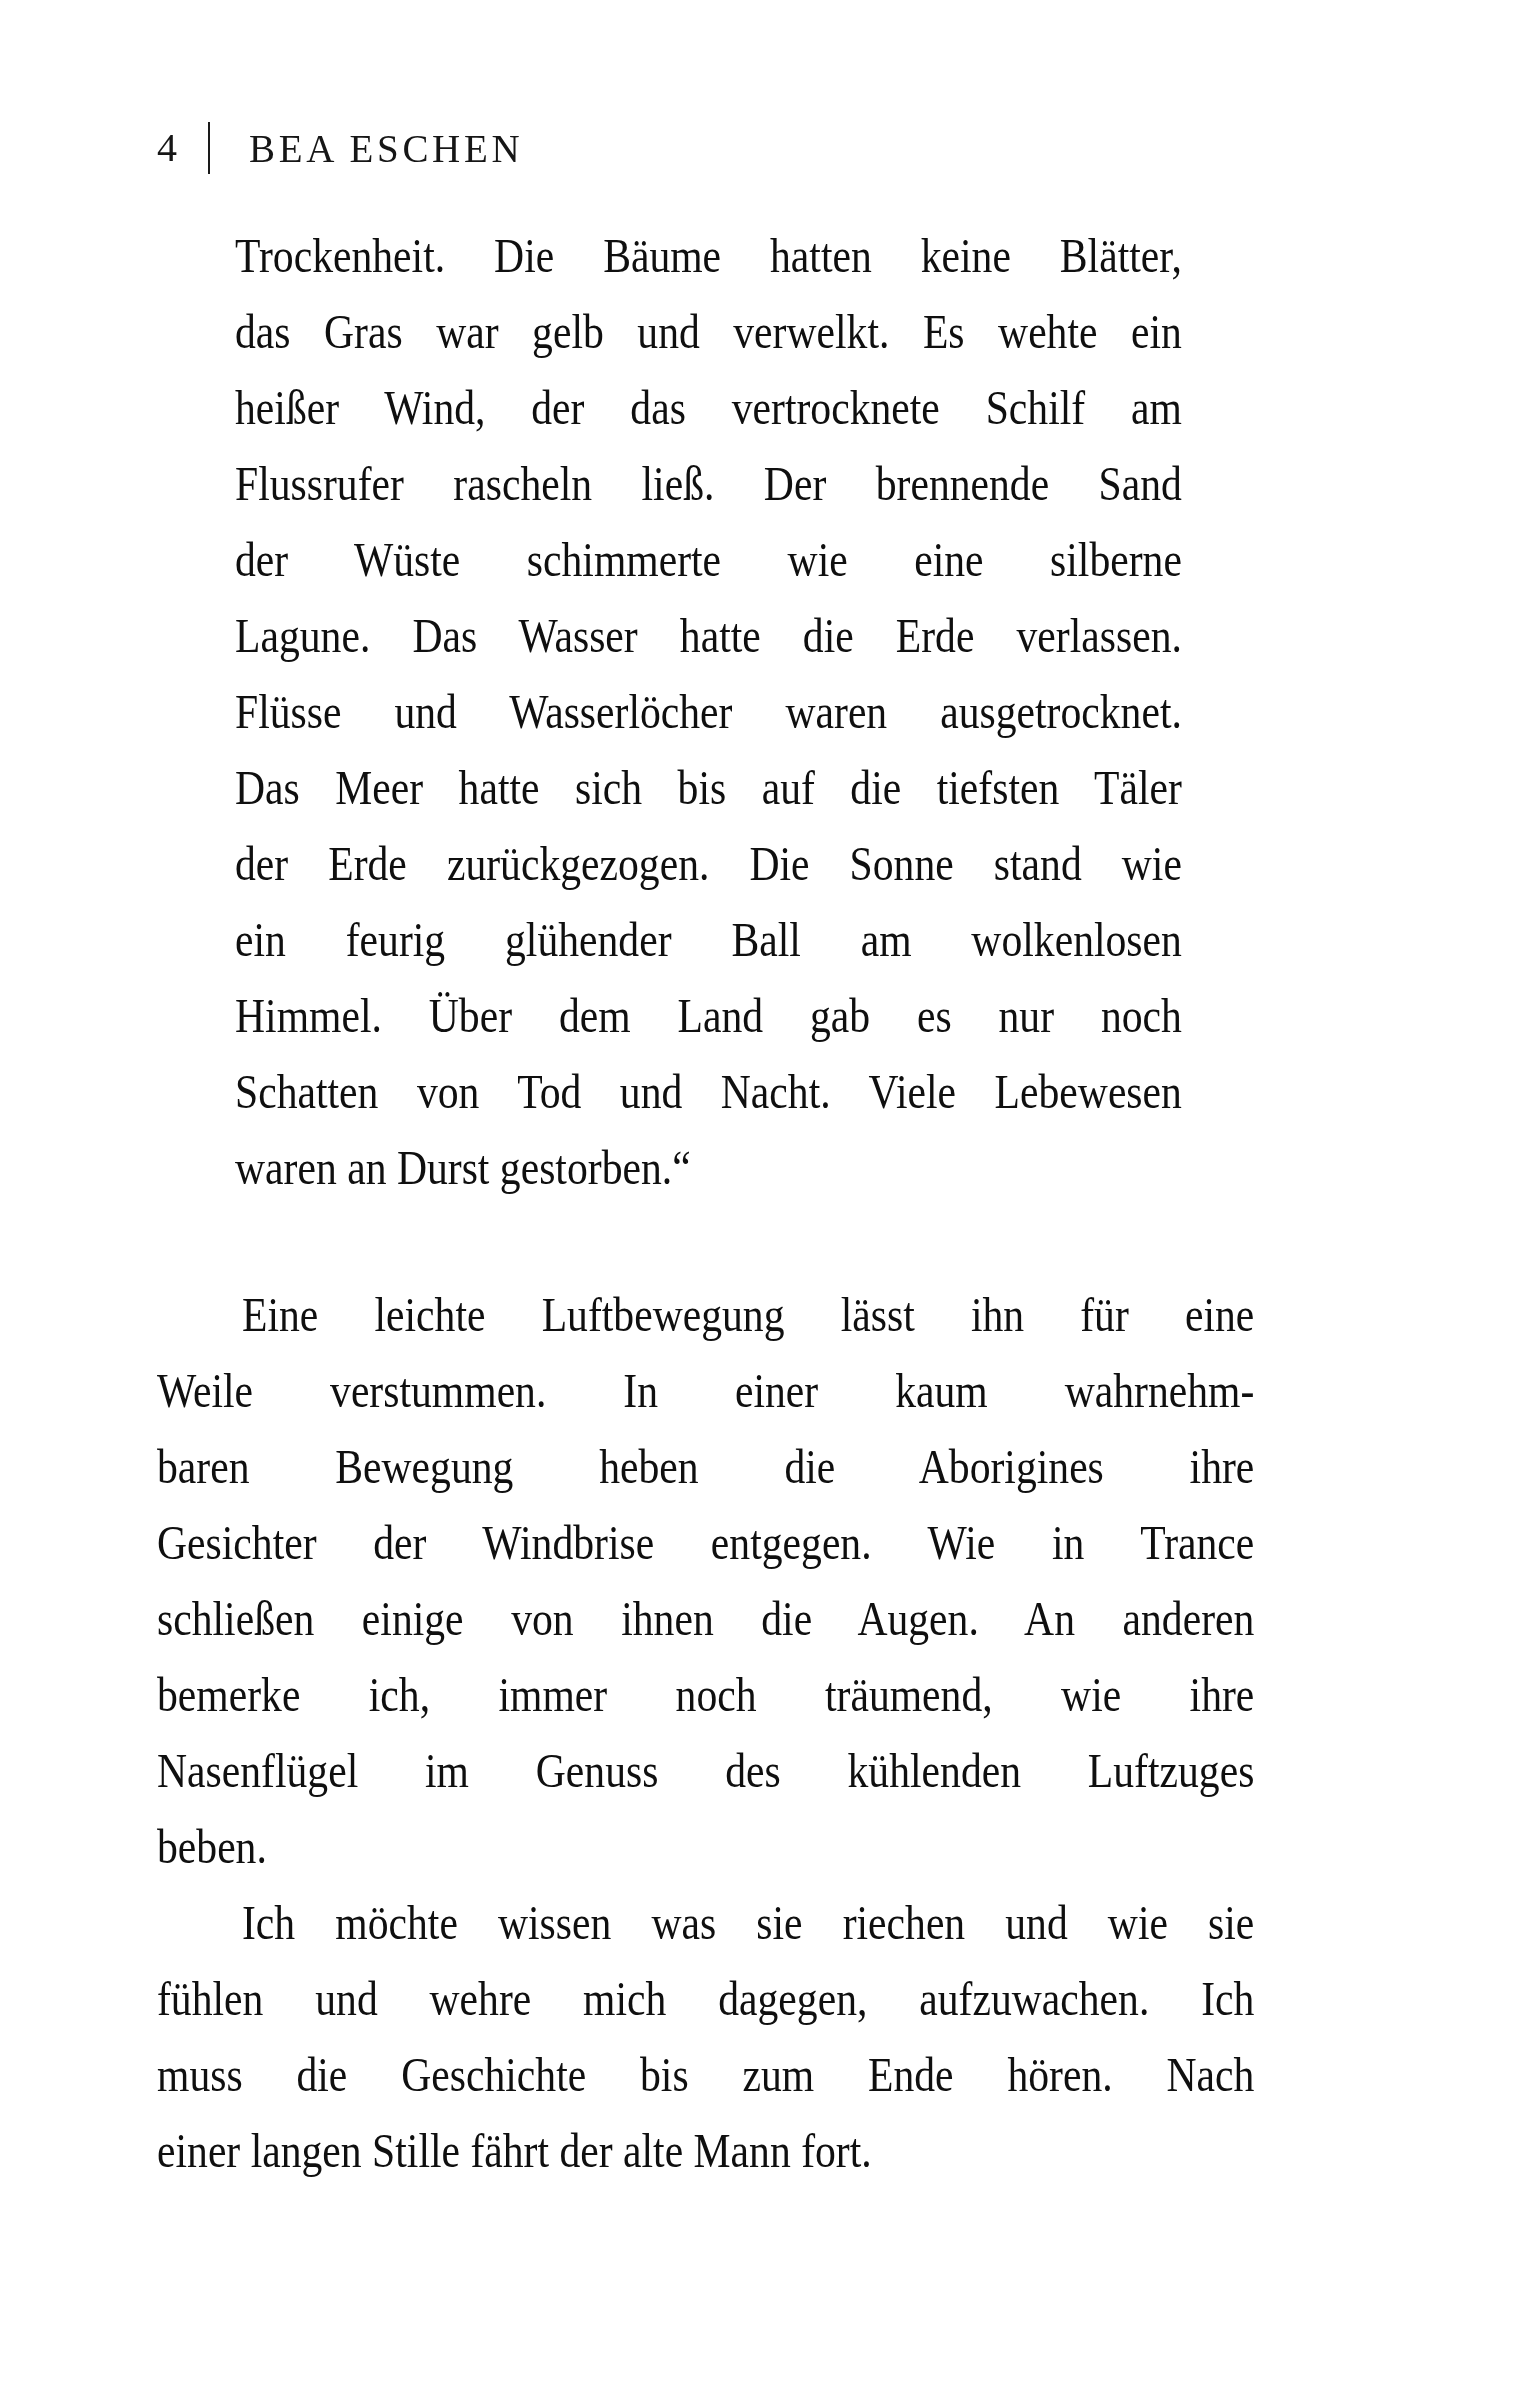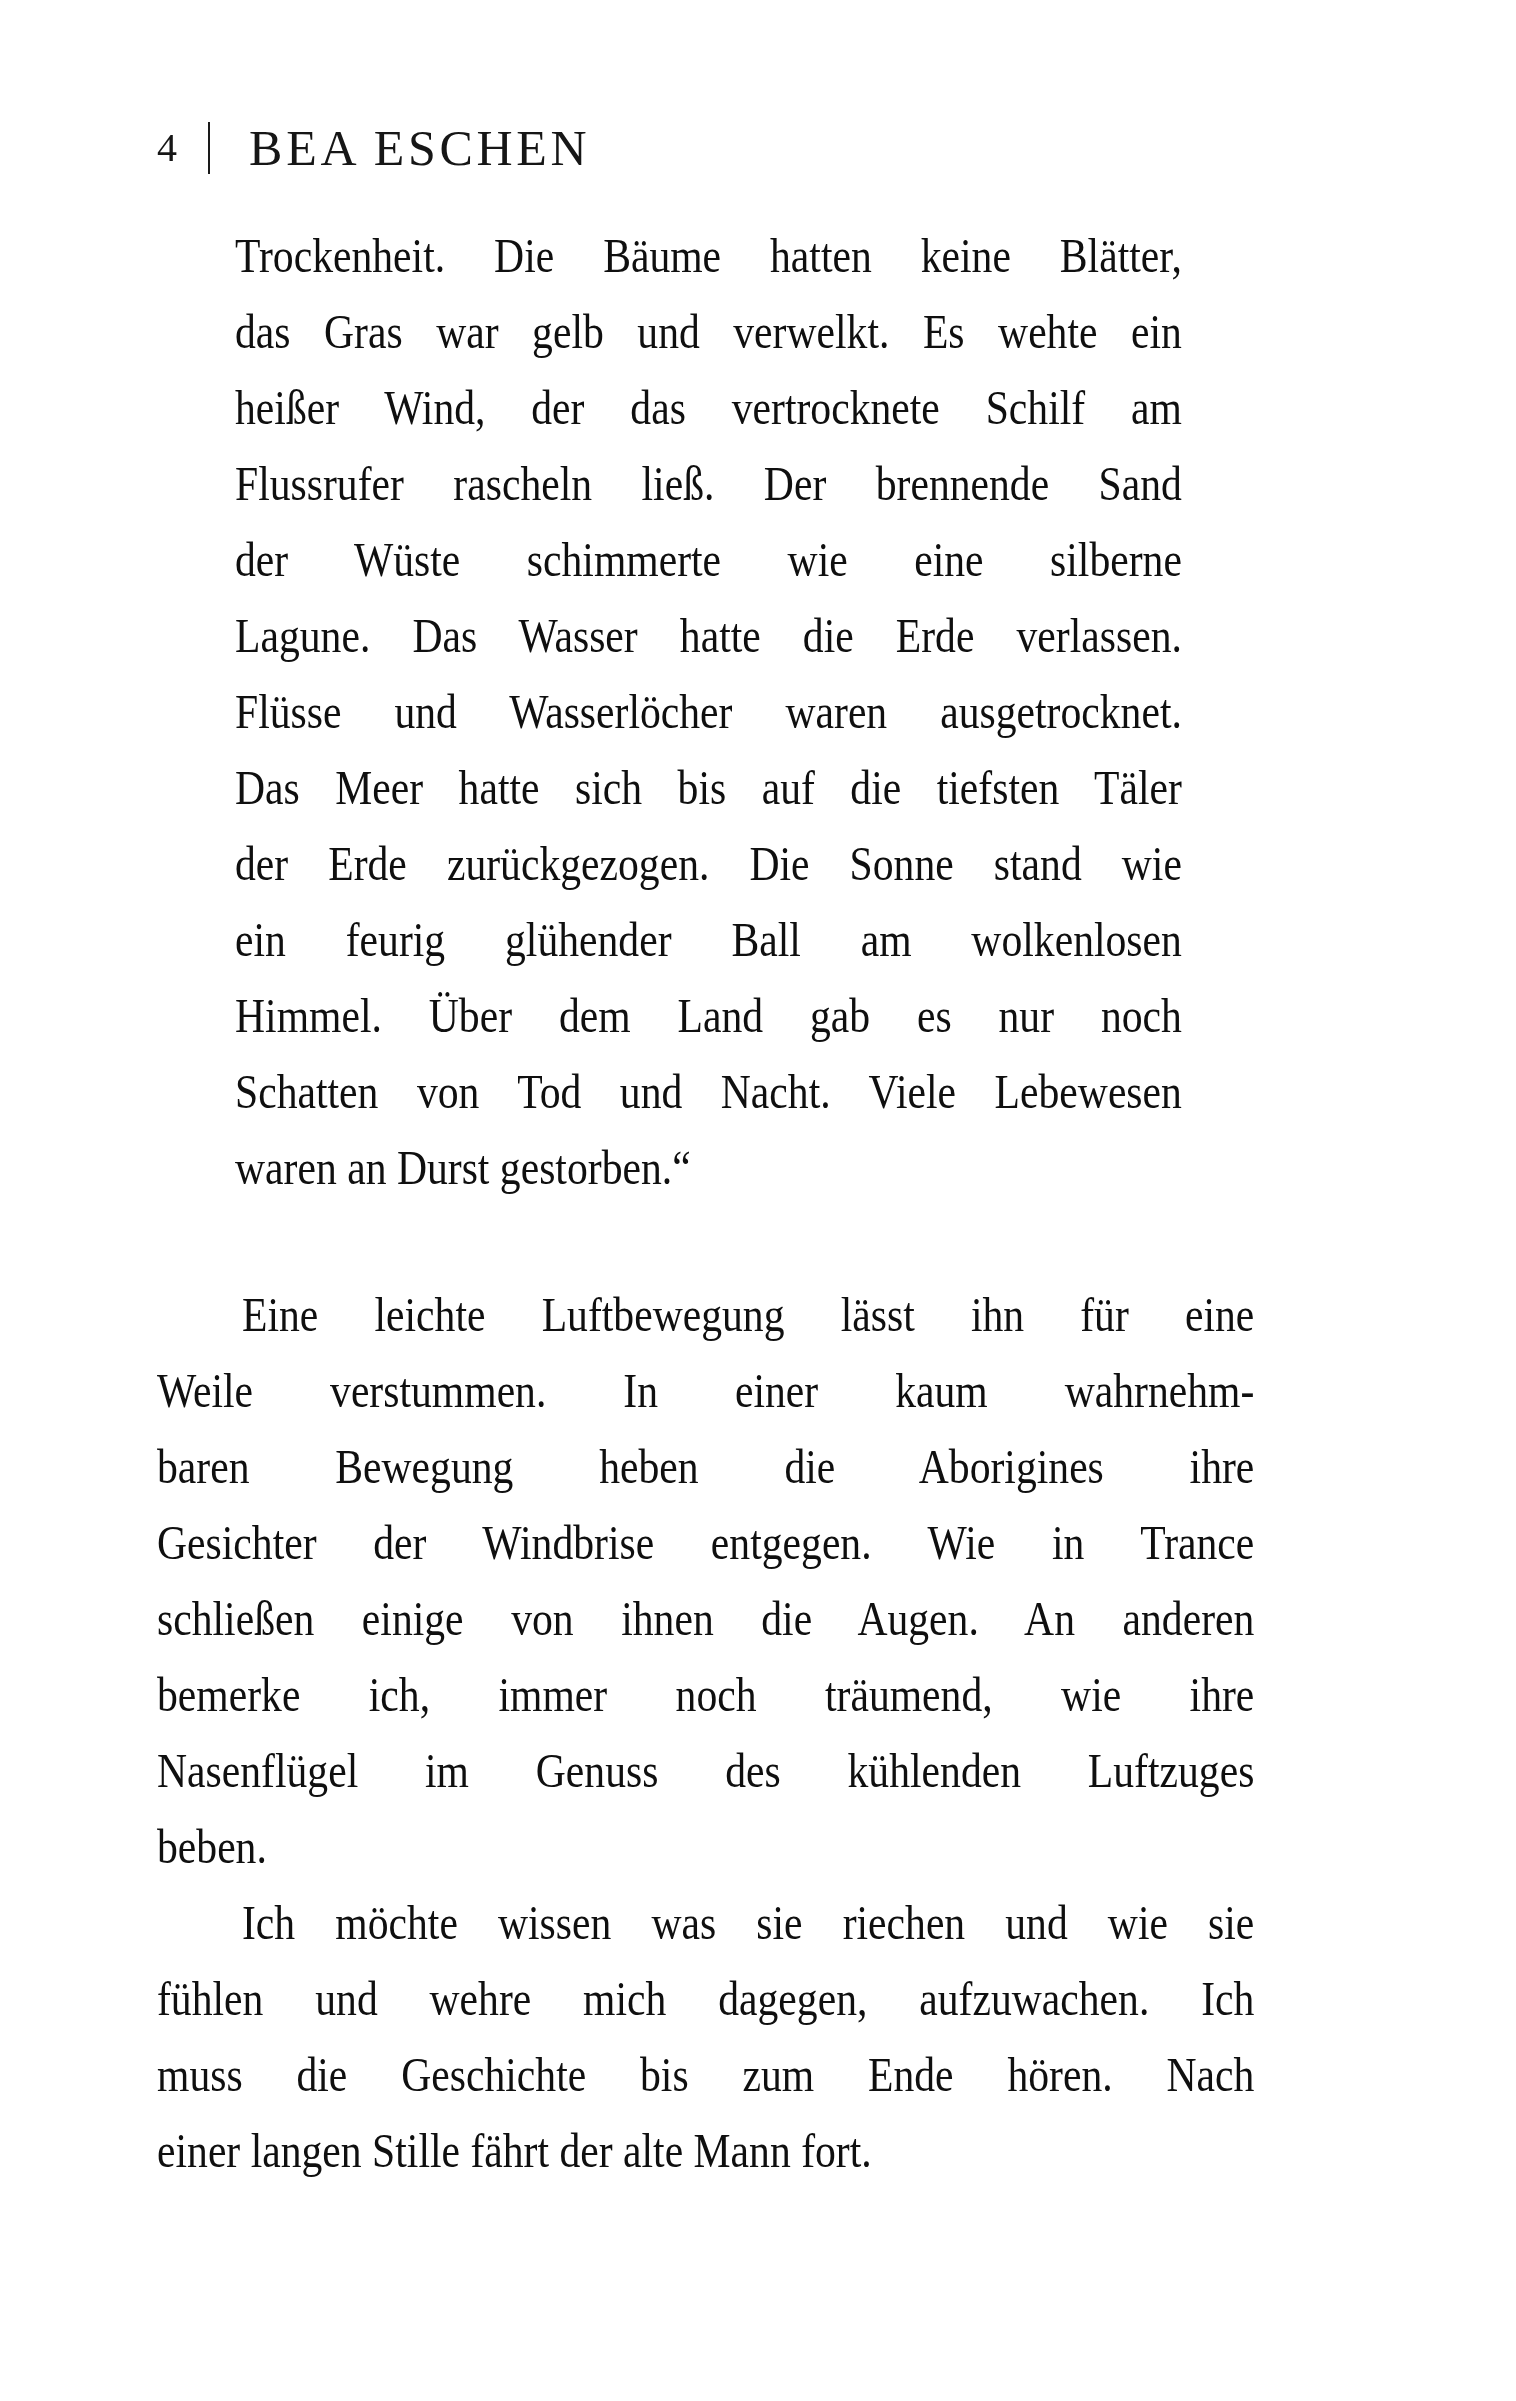--- a/index.html
+++ b/index.html
@@ -33,21 +33,21 @@
     letter-spacing: 0;
   }
   .header-divider {
     width: 2.1px;
     height: 52px;
     background: #1a1a1a;
     margin-left: 31px;
     margin-right: 39px;
   }
   .running-title {
-    font-size: 50px;
+    font-size: 39px;
     letter-spacing: 3.7px;
     white-space: nowrap;
   }
   
   .textcol {
     position: absolute;
     font-size: 49px;
     line-height: 76px;
     transform: scaleX(0.85);
     transform-origin: left top;

